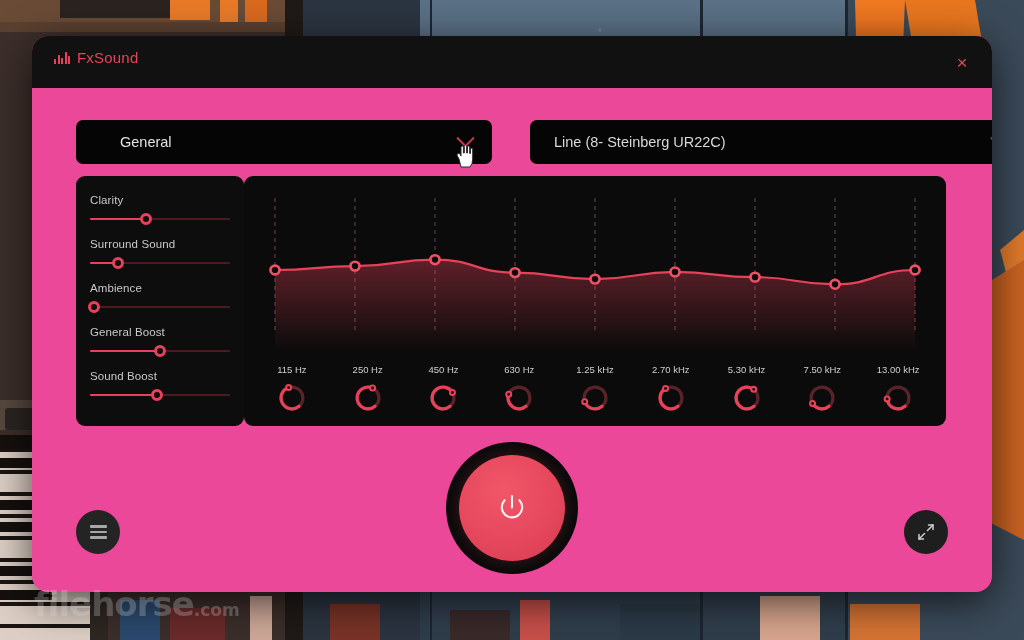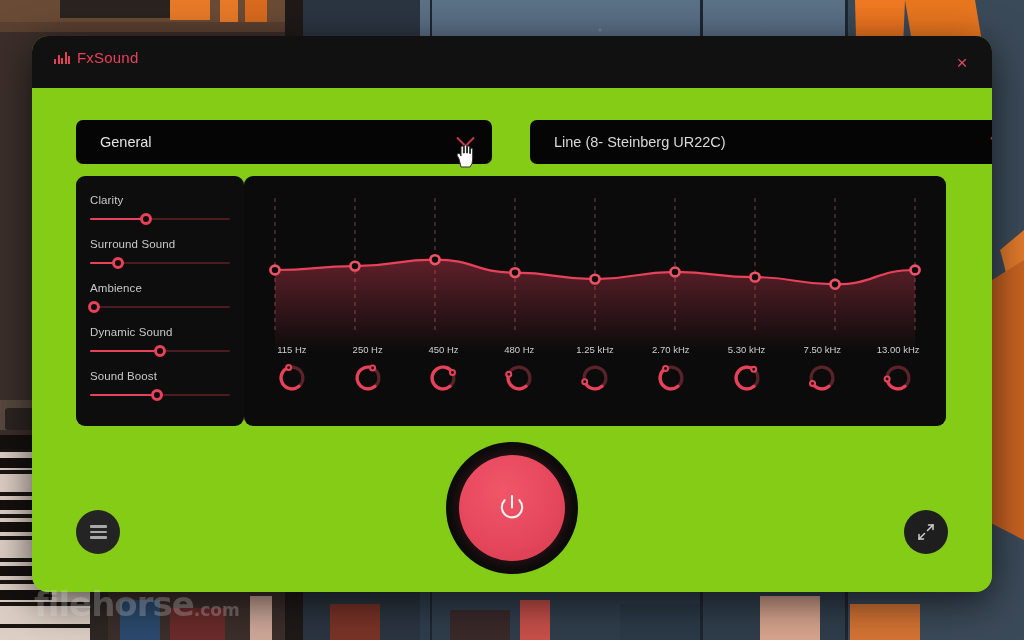--- a/index.html
+++ b/index.html
@@ -21,21 +21,21 @@
     z-index: 0;
   }
 
   
   #app-window {
     position: absolute;
     left: 32px;
     top: 36px;
     width: 960px;
     height: 556px;
-    background: #84cc16;
+    background: #ec4899;
     border-radius: 16px;
     z-index: 5;
     box-shadow: 0 10px 40px rgba(0,0,0,.65);
     overflow: hidden;
   }
 
   
   #title-bar {
     position: absolute;
     left: 0; top: 0;
@@ -81,21 +81,21 @@
   .dropdown {
     position: absolute;
     top: 84px;
     height: 44px;
     background: #050505;
     border-radius: 7px;
     display: flex;
     align-items: center;
     cursor: pointer;
   }
-  #preset-dropdown { left: 44px;  width: 416px; }
+  #preset-dropdown { left: 44px;  width: 416px; padding-left: 20px; }
   #device-dropdown { left: 498px; width: 496px; }
   .dropdown-label {
     margin-left: 24px;
     color: #e3e3e3;
     font-size: 14.5px;
   }
   #device-dropdown .dropdown-label { color: #d8d8d8; }
   .chev {
     position: absolute;
     right: 20px;
@@ -198,20 +198,21 @@
     flex: 1;
     display: flex;
     flex-direction: column;
     align-items: center;
   }
   .band-label {
     color: #cfcfcf;
     font-size: 9.5px;
     margin-bottom: 3px;
     white-space: nowrap;
+    margin-top: 20px;
   }
   .knob { width: 38px; height: 38px; cursor: pointer; }
 
   
   #menu-button {
     position: absolute;
     left: 44px;
     bottom: 38px;
     width: 44px; height: 44px;
     border-radius: 50%;
@@ -404,21 +405,21 @@
           </div>
         </div>
         <div class="slider-row">
           <span class="slider-label">Ambience</span>
           <div class="slider-track">
             <div class="slider-fill" style="width: 3%;"></div>
             <div class="slider-thumb" style="left: 3%;"></div>
           </div>
         </div>
         <div class="slider-row">
-          <span class="slider-label">Dynamic Sound</span>
+          <span class="slider-label">General Boost</span>
           <div class="slider-track">
             <div class="slider-fill" style="width: 50%;"></div>
             <div class="slider-thumb" style="left: 50%;"></div>
           </div>
         </div>
         <div class="slider-row">
           <span class="slider-label">Sound Boost</span>
           <div class="slider-track">
             <div class="slider-fill" style="width: 48%;"></div>
             <div class="slider-thumb" style="left: 48%;"></div>
@@ -478,21 +479,21 @@
           </div>
           <div class="band">
             <div class="band-label">450 Hz</div>
             <svg class="knob" viewBox="0 0 40 40">
               <circle cx="20" cy="21" r="11.5" fill="none" stroke="#5a2229" stroke-width="3.4"></circle>
               <path d="M27.3920575113952,29.809511095868245 A11.5,11.5 0 1 1 29.959292143521047,15.25" fill="none" stroke="#e8415a" stroke-width="3.4" stroke-linecap="round"></path>
               <circle cx="29.959292143521047" cy="15.25" r="2.6" fill="#0b0b0b" stroke="#e8415a" stroke-width="2.2"></circle>
             </svg>
           </div>
           <div class="band">
-            <div class="band-label">480 Hz</div>
+            <div class="band-label">630 Hz</div>
             <svg class="knob" viewBox="0 0 40 40">
               <circle cx="20" cy="21" r="11.5" fill="none" stroke="#5a2229" stroke-width="3.4"></circle>
               <path d="M27.3920575113952,29.809511095868245 A11.5,11.5 0 0 1 9.193534860962053,17.06676835175481" fill="none" stroke="#e8415a" stroke-width="3.4" stroke-linecap="round"></path>
               <circle cx="9.193534860962053" cy="17.06676835175481" r="2.6" fill="#0b0b0b" stroke="#e8415a" stroke-width="2.2"></circle>
             </svg>
           </div>
           <div class="band">
             <div class="band-label">1.25 kHz</div>
             <svg class="knob" viewBox="0 0 40 40">
               <circle cx="20" cy="21" r="11.5" fill="none" stroke="#5a2229" stroke-width="3.4"></circle>

